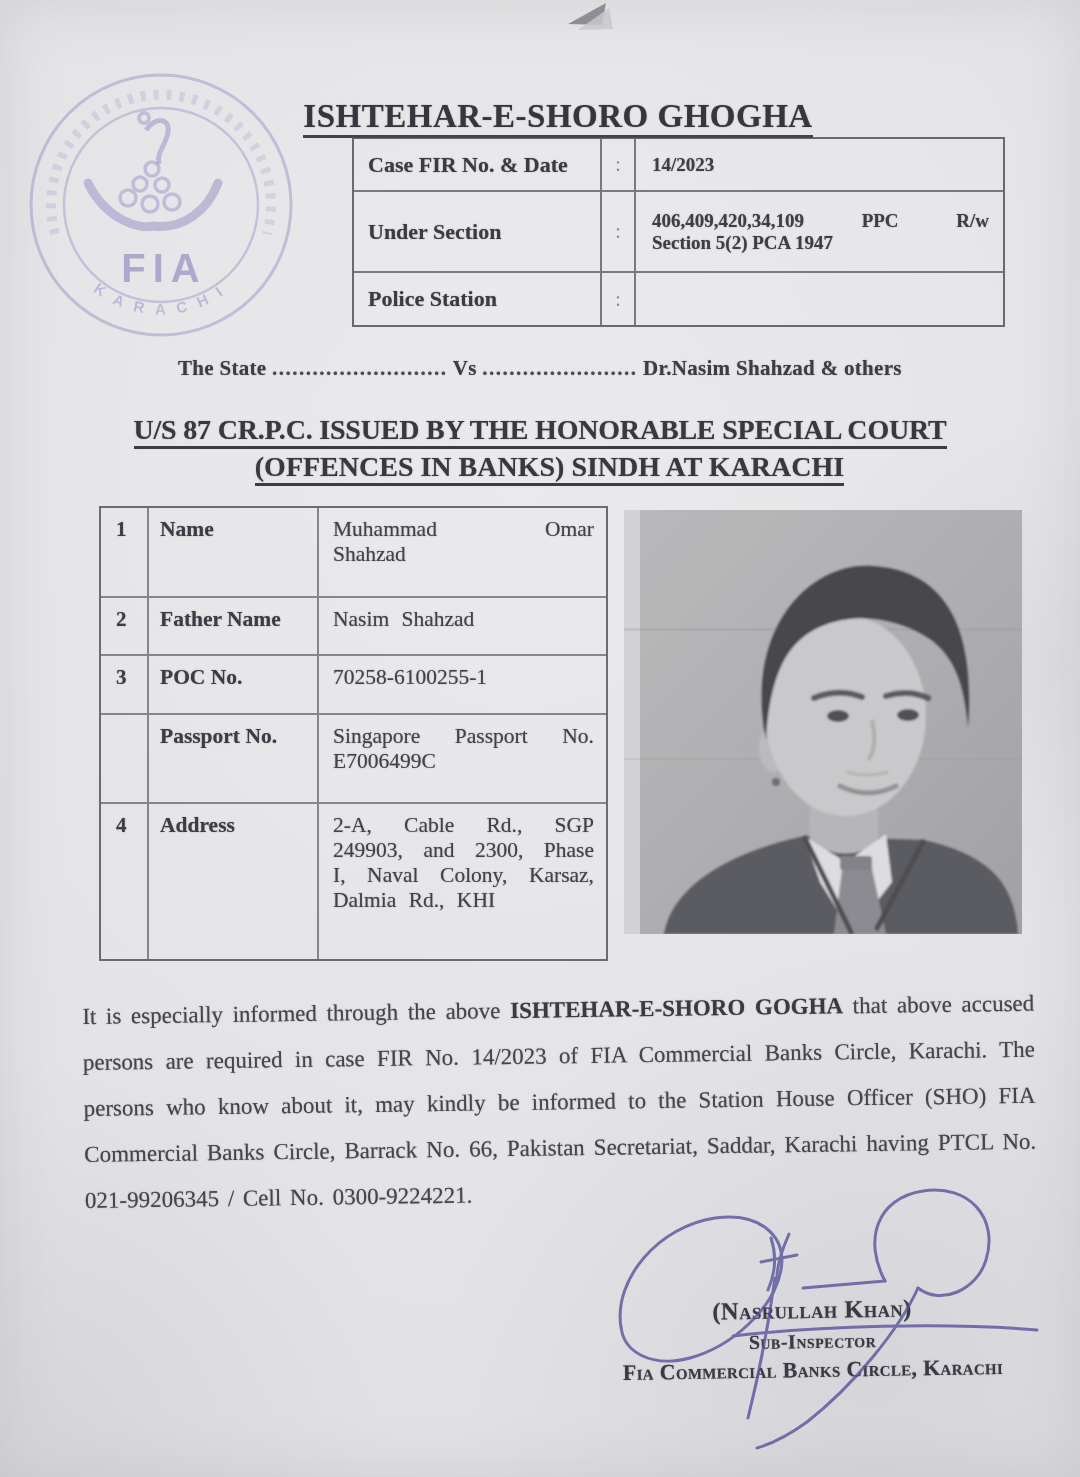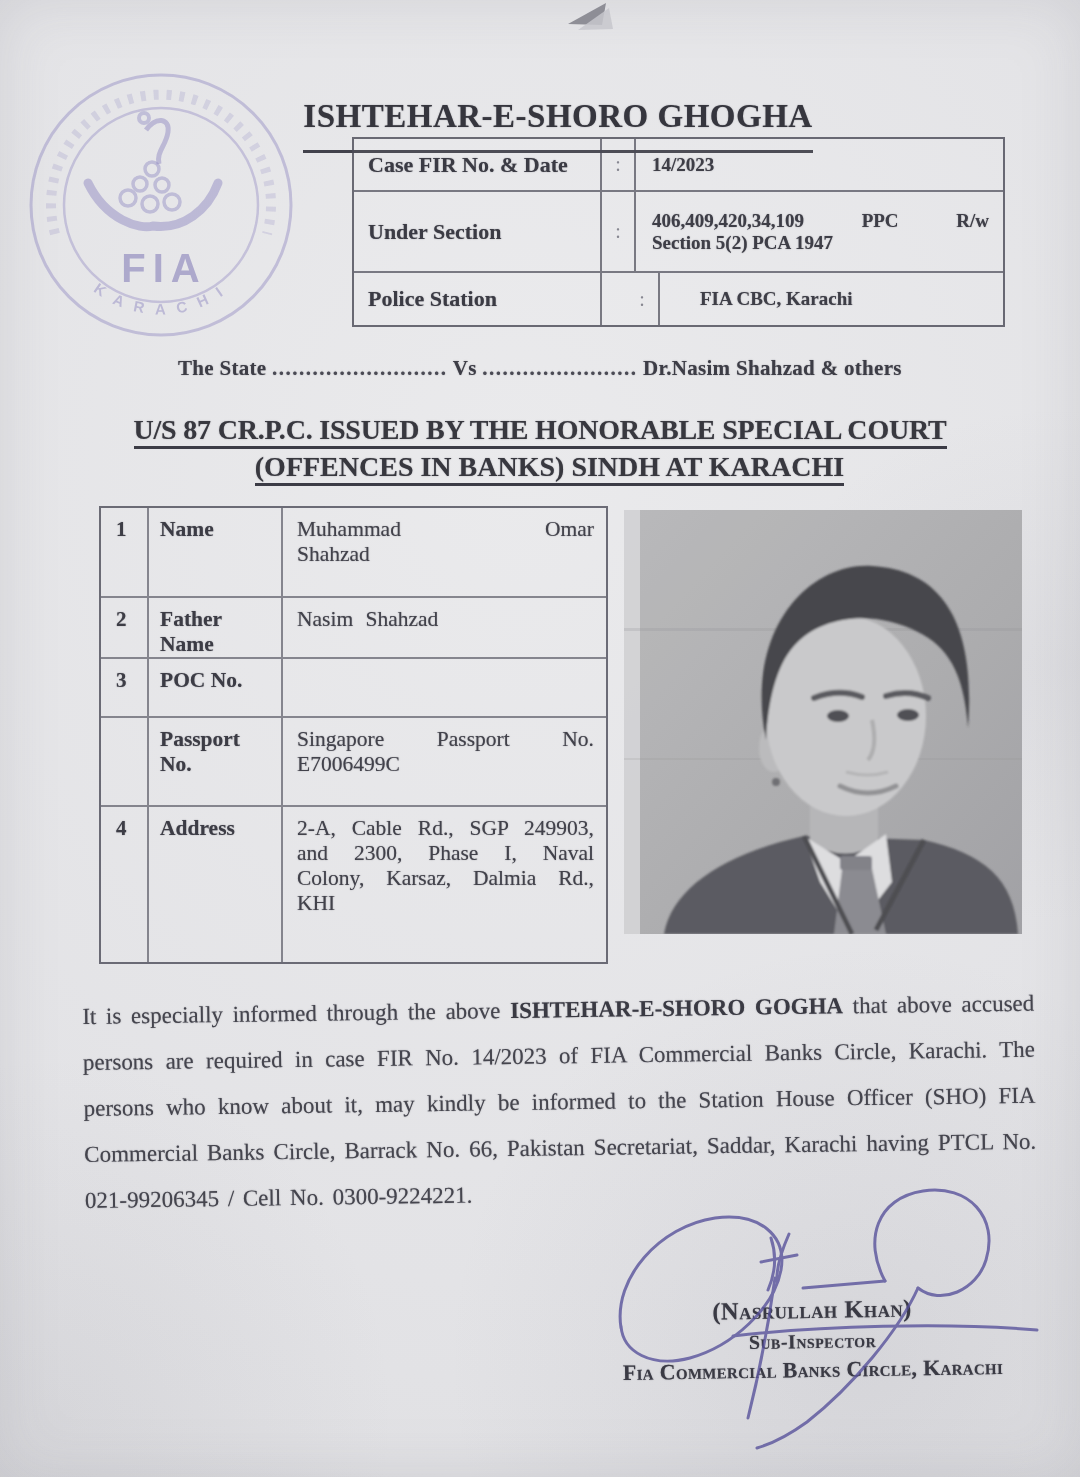--- a/index.html
+++ b/index.html
@@ -16,28 +16,28 @@
   .ink{text-shadow:0 0 1.2px rgba(55,55,66,.55);}
   
   .fold{position:absolute;left:568px;top:2px;}
   
   .stamp{position:absolute;left:28px;top:70px;width:272px;height:272px;filter:blur(.6px);opacity:.85;}
   
   .title{
     position:absolute;top:76px;left:0;width:100%;text-align:center;transform:translateX(18px);
     font-size:33px;font-weight:bold;letter-spacing:.5px;color:#36363e;
   }
-  .title span{border-bottom:3px solid #42424c;padding-bottom:16px;}
+  .title span{border-bottom:3px solid #42424c;padding-bottom:1px;}
   
   .case-table{position:absolute;left:352px;top:137px;width:653px;border:2px solid rgba(72,72,85,.8);box-sizing:border-box;background:rgba(255,255,255,.06);}
   .ct-row{display:flex;box-sizing:border-box;}
   .ct-row + .ct-row{border-top:2px solid rgba(72,72,85,.7);}
   .ct-row:nth-child(1){min-height:51px;}
   .ct-row:nth-child(2){min-height:81px;}
-  .ct-row:nth-child(3){min-height:54px;gap:24px;}
+  .ct-row:nth-child(3){min-height:54px;}
   .ct-label{width:248px;border-right:2px solid rgba(72,72,85,.7);display:flex;align-items:center;
     padding:4px 6px 4px 14px;box-sizing:border-box;font-size:22px;font-weight:bold;color:#3b3b44;}
   .ct-sep{width:34px;border-right:2px solid rgba(72,72,85,.7);display:flex;align-items:center;justify-content:center;
     font-size:20px;color:rgba(70,70,85,.6);box-sizing:border-box;}
   .ct-value{flex:1;display:flex;flex-direction:column;justify-content:center;
     padding:6px 14px 6px 16px;box-sizing:border-box;font-size:19px;font-weight:bold;color:#3e3e47;}
   .ct-line1{display:flex;justify-content:space-between;}
   
   .state-line{position:absolute;left:178px;top:356px;font-size:21px;font-weight:bold;color:#3d3d46;letter-spacing:.3px;white-space:nowrap;}
   .state-line .dots{letter-spacing:1.5px;color:#4a4a54;}
@@ -50,21 +50,21 @@
   .acc-table{position:absolute;left:99px;top:506px;width:509px;border:2px solid rgba(72,72,85,.78);box-sizing:border-box;}
   .at-row{display:flex;box-sizing:border-box;}
   .at-row + .at-row{border-top:2px solid rgba(72,72,85,.62);}
   .at-row:nth-child(1){min-height:88px;}
   .at-row:nth-child(2){min-height:58px;}
   .at-row:nth-child(3){min-height:59px;}
   .at-row:nth-child(4){min-height:89px;}
   .at-row:nth-child(5){min-height:157px;}
   .at-sr{width:48px;border-right:2px solid rgba(72,72,85,.62);padding:9px 0 0 15px;box-sizing:border-box;
     font-size:21px;font-weight:bold;color:#3d3d46;}
-  .at-label{width:134px;border-right:2px solid rgba(72,72,85,.62);padding:9px 4px 0 11px;box-sizing:border-box;
+  .at-label{width:170px;border-right:2px solid rgba(72,72,85,.62);padding:9px 4px 0 11px;box-sizing:border-box;
     font-size:21.5px;font-weight:bold;color:#3c3c45;}
   .at-value{flex:1;padding:9px 12px 0 14px;box-sizing:border-box;font-size:21.5px;color:#42424b;
     text-align:justify;word-spacing:7px;}
   .at-line1{display:flex;justify-content:space-between;word-spacing:normal;}
   
   .photo{position:absolute;left:624px;top:510px;width:398px;height:424px;}
   
   .notice{
     position:absolute;left:82px;top:994px;width:952px;margin:0;
     font-size:23px;line-height:46px;text-align:justify;word-spacing:3px;color:#45454e;
@@ -131,21 +131,20 @@
           <span>406,409,420,34,109</span>
           <span>PPC</span>
           <span>R/w</span>
         </div>
         <div>Section 5(2) PCA 1947</div>
       </div>
     </div>
     <div class="ct-row">
       <div class="ct-label ink">Police Station</div>
       <div class="ct-sep">:</div>
-      <div class="ct-value ink">FIA CBC, Karachi</div>
     </div>
   </div>
 
   <div class="state-line ink">
     <span>The State</span>
     <span class="dots">..........................</span>
     <span>Vs</span>
     <span class="dots">.......................</span>
     <span>Dr.Nasim Shahzad &amp; others</span>
   </div>
@@ -168,20 +167,21 @@
       </div>
     </div>
     <div class="at-row">
       <div class="at-sr ink">2</div>
       <div class="at-label ink">Father Name</div>
       <div class="at-value ink">Nasim Shahzad</div>
     </div>
     <div class="at-row">
       <div class="at-sr ink">3</div>
       <div class="at-label ink">POC No.</div>
+      <div class="at-value ink">70258-6100255-1</div>
     </div>
     <div class="at-row">
       <div class="at-sr ink"></div>
       <div class="at-label ink">Passport No.</div>
       <div class="at-value ink">Singapore Passport No. E7006499C</div>
     </div>
     <div class="at-row">
       <div class="at-sr ink">4</div>
       <div class="at-label ink">Address</div>
       <div class="at-value ink">2-A, Cable Rd., SGP 249903, and 2300, Phase I, Naval Colony, Karsaz, Dalmia Rd., KHI</div>

